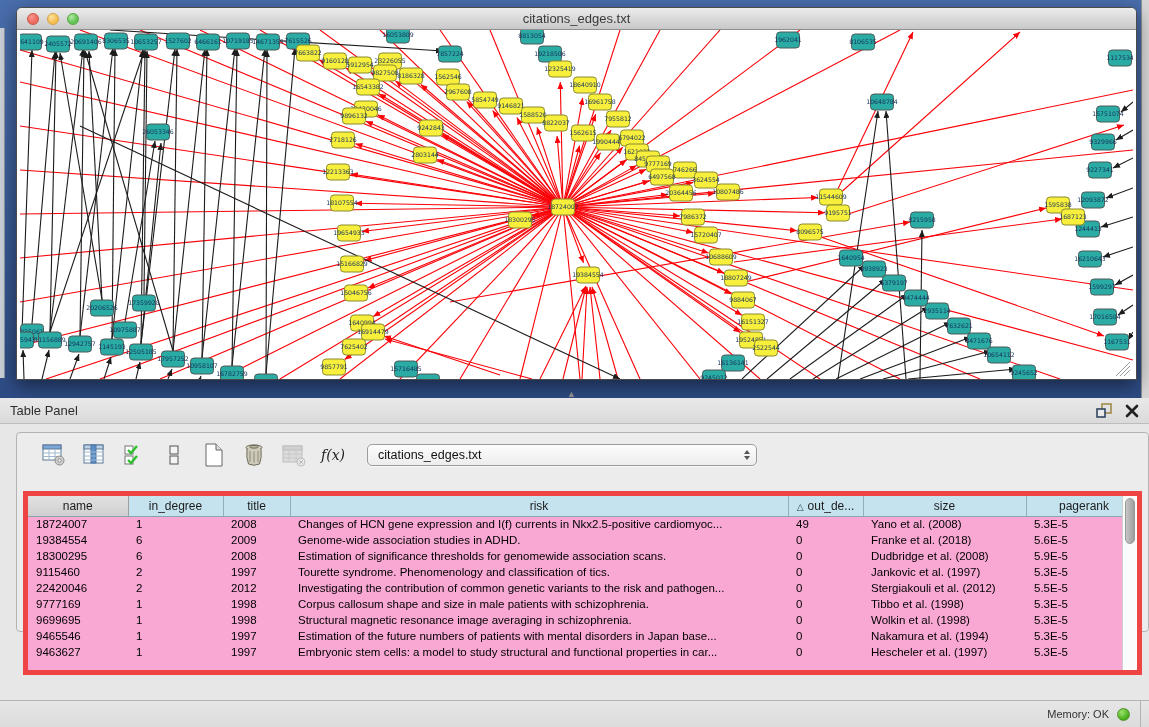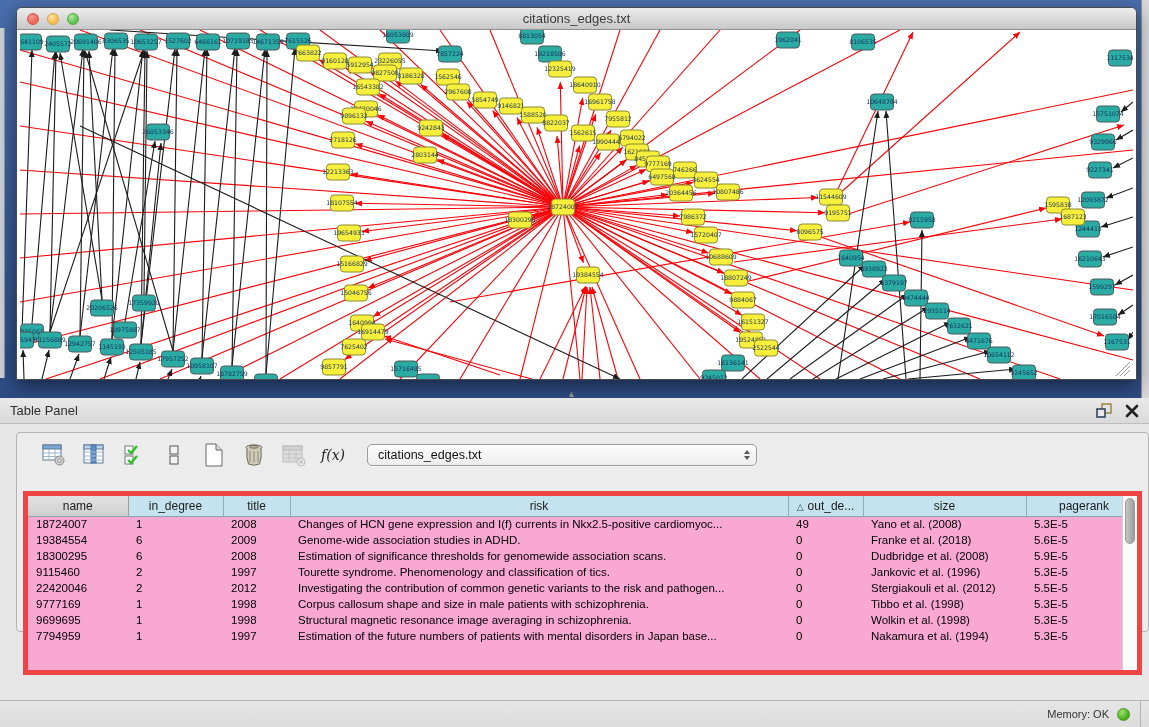--- a/index.html
+++ b/index.html
@@ -855,21 +855,21 @@
                 <td>0</td>
                 <td>Dudbridge et al. (2008)</td>
                 <td>5.9E-5</td>
               </tr>
               <tr>
                 <td>9115460</td>
                 <td>2</td>
                 <td>1997</td>
                 <td>Tourette syndrome. Phenomenology and classification of tics.</td>
                 <td>0</td>
-                <td>Jankovic et al. (1996)</td>
+                <td>Jankovic et al. (1997)</td>
                 <td>5.3E-5</td>
               </tr>
               <tr>
                 <td>22420046</td>
                 <td>2</td>
                 <td>2012</td>
                 <td>Investigating the contribution of common genetic variants to the risk and pathogen...</td>
                 <td>0</td>
                 <td>Stergiakouli et al. (2012)</td>
                 <td>5.5E-5</td>
@@ -886,26 +886,35 @@
               <tr>
                 <td>9699695</td>
                 <td>1</td>
                 <td>1998</td>
                 <td>Structural magnetic resonance image averaging in schizophrenia.</td>
                 <td>0</td>
                 <td>Wolkin et al. (1998)</td>
                 <td>5.3E-5</td>
               </tr>
               <tr>
-                <td>7794959</td>
+                <td>9465546</td>
                 <td>1</td>
                 <td>1997</td>
                 <td>Estimation of the future numbers of patients with mental disorders in Japan base...</td>
                 <td>0</td>
                 <td>Nakamura et al. (1994)</td>
+                <td>5.3E-5</td>
+              </tr>
+              <tr>
+                <td>9463627</td>
+                <td>1</td>
+                <td>1997</td>
+                <td>Embryonic stem cells: a model to study structural and functional properties in car...</td>
+                <td>0</td>
+                <td>Hescheler et al. (1997)</td>
                 <td>5.3E-5</td>
               </tr>
             </tbody>
         </table>
         <div class="vscroll">
           <div class="vthumb"></div>
         </div>
       </div>
 
       <div class="tabs-row">

